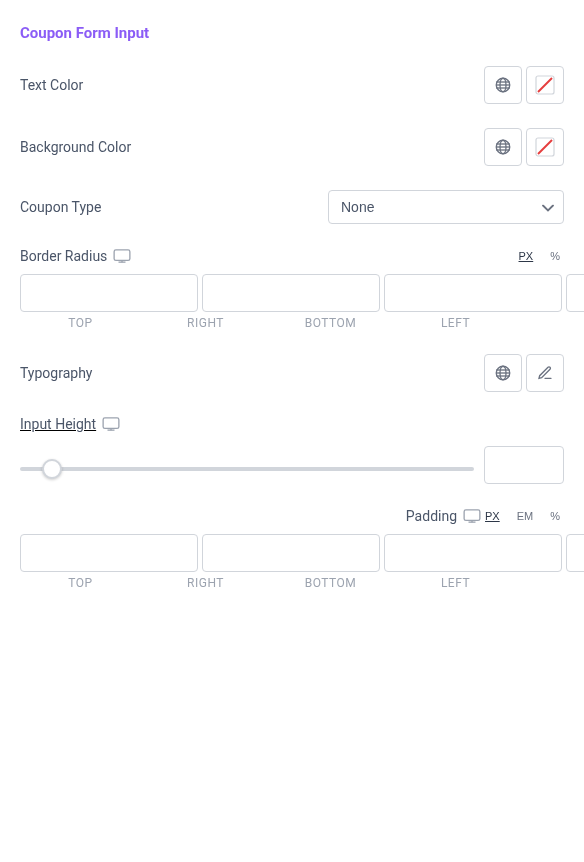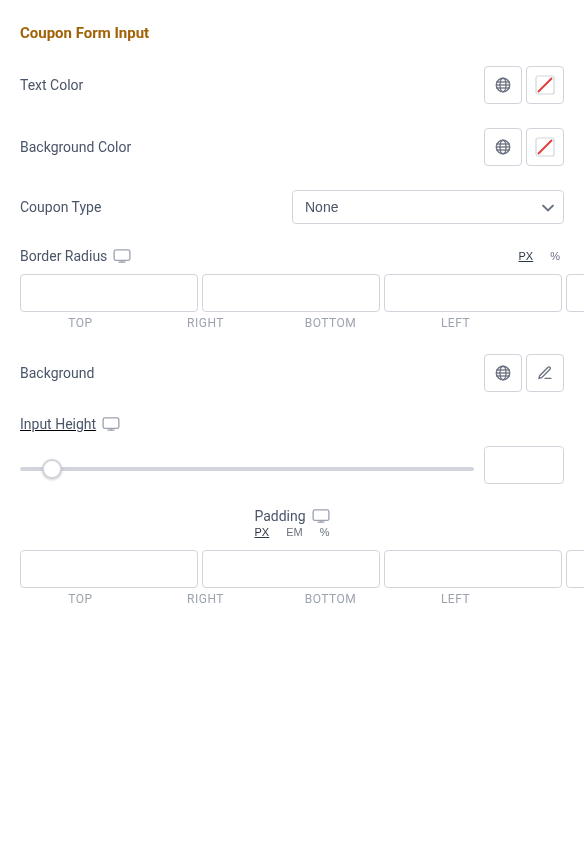--- a/index.html
+++ b/index.html
@@ -21,21 +21,21 @@
     .panel {
       width: 584px;
       min-height: 862px;
       background: #ffffff;
       padding: 24px 20px;
     }
 
     .section-title {
       font-size: 15px;
       font-weight: 700;
-      color: #a16207;
+      color: #8b5cf6;
       margin-bottom: 24px;
     }
 
     .field-row {
       display: flex;
       align-items: center;
       justify-content: space-between;
       margin-bottom: 24px;
       gap: 48px;
     }
@@ -104,21 +104,21 @@
     }
 
     .globe-icon svg {
       width: 18px;
       height: 18px;
     }
 
     
     .select-wrapper {
       position: relative;
-      width: 272px;
+      width: 236px;
     }
 
     .select-wrapper select {
       width: 100%;
       padding: 8px 32px 8px 12px;
       border: 1px solid #d1d5db;
       border-radius: 4px;
       background: #ffffff;
       font-size: 14px;
       color: #4a5568;
@@ -302,21 +302,20 @@
     
     .padding-section {
       margin-bottom: 24px;
     }
 
     .padding-header {
       display: flex;
       align-items: center;
       justify-content: flex-end;
       margin-bottom: 10px;
-      flex-direction: column;
     }
 
     .padding-label-group {
       display: flex;
       align-items: center;
       gap: 6px;
     }
   </style>
 </head>
 <body>
@@ -412,21 +411,21 @@
     <div class="input-labels">
       <span class="input-label-text">TOP</span>
       <span class="input-label-text">RIGHT</span>
       <span class="input-label-text">BOTTOM</span>
       <span class="input-label-text">LEFT</span>
       <span class="input-label-spacer"></span>
     </div>
   </div>
 
   <div class="field-row">
-    <span class="field-label">Background</span>
+    <span class="field-label">Typography</span>
     <div class="typography-controls">
       <button class="icon-btn globe-icon">
         <svg viewBox="0 0 24 24" fill="none" stroke="#6b7280" stroke-width="1.8">
           <circle cx="12" cy="12" r="9"></circle>
           <ellipse cx="12" cy="12" rx="4" ry="9"></ellipse>
           <line x1="3" y1="12" x2="21" y2="12"></line>
           <line x1="3" y1="8" x2="21" y2="8"></line>
           <line x1="3" y1="16" x2="21" y2="16"></line>
         </svg>
       </button>

